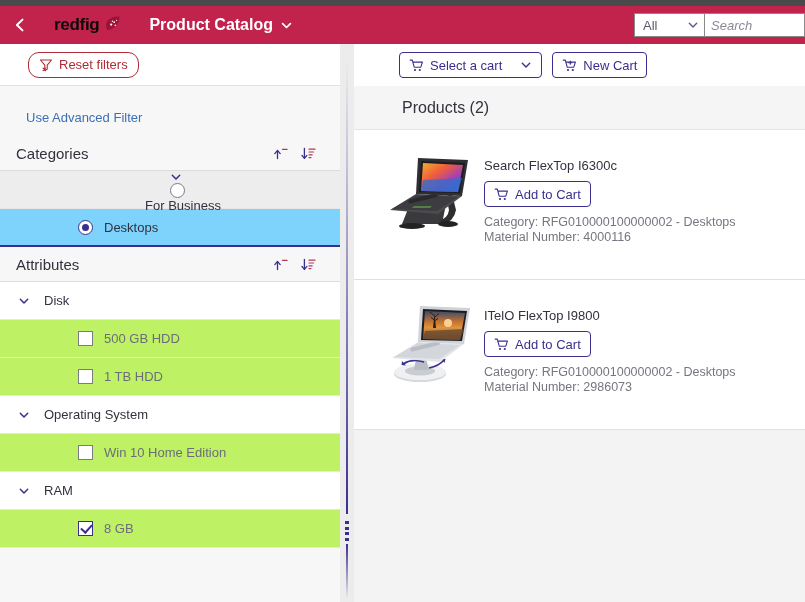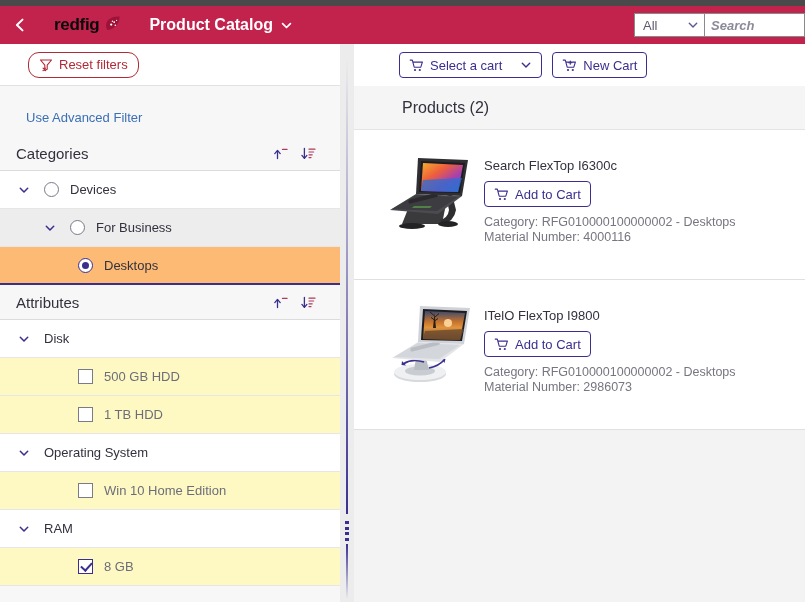--- a/index.html
+++ b/index.html
@@ -67,21 +67,21 @@
     cursor: pointer;
   }
   .search-input {
     width: 100px; height: 24px;
     background: #ffffff;
     border: 1px solid #8a8a8a;
     border-left: none;
     padding: 8px 6px;
     font-size: 13px; font-style: italic; color: #8a8a99;
     display: flex; align-items: center;
-    overflow: hidden; white-space: nowrap; font-weight: bold;
+    overflow: hidden; white-space: nowrap;
   }
 
   
   .body-row {
     position: absolute; top: 44px; left: 0;
     width: 805px; height: 558px;
     display: flex;
     background: #f5f5f5;
   }
 
@@ -137,24 +137,24 @@
   .tree-list { border-top: 1px solid #dcdcdc; }
   .tree-row {
     height: 38px;
     display: flex; align-items: center;
     border-bottom: 1px solid #e6e6e6;
     cursor: pointer;
     font-size: 13px;
     color: #32323e;
   }
   .tree-row.lvl0 { background: #ffffff; padding-left: 18px; }
-  .tree-row.lvl1 { background: #ededed; padding-left: 44px; }
+  .tree-row.lvl1 { background: #ededed; padding-left: 26px; flex-direction: column; }
   .tree-row.lvl2 { background: #ededed; padding-left: 52px; }
-  .tree-row.white1 { background: #fdba74; }
-  .tree-row.grey    { background: #fef9c3; }
+  .tree-row.white1 { background: #7dd3fc; }
+  .tree-row.grey    { background: #bef264; }
   .tree-row.selected-bottom { border-bottom: 2px solid #3a2f8f; }
 
   .chev-cell {
     width: 26px; display: flex; align-items: center;
     color: #3a2f8f; flex: none;
   }
   .chev-spacer { width: 26px; flex: none; }
 
   .radio {
     width: 15px; height: 15px; border-radius: 50%;
@@ -371,29 +371,20 @@
           <svg width="17" height="17" viewBox="0 0 17 17">
             <path d="M4.4 3.5v9.5" stroke="#3a2f8f" stroke-width="1.3" stroke-linecap="round"></path>
             <path d="M1.9 10.4 4.4 13.4 6.9 10.4" fill="none" stroke="#3a2f8f" stroke-width="1.3" stroke-linecap="round" stroke-linejoin="round"></path>
             <path d="M9 4.2h6M9 7h4.6M9 9.8h3.2M9 12.6h2" stroke="#b03a5b" stroke-width="1.2" stroke-linecap="round"></path>
           </svg>
         </span>
       </div>
 
       <div class="tree-list">
 
-        <div class="tree-row lvl0">
-          <span class="chev-cell">
-            <svg width="12" height="12" viewBox="0 0 12 12">
-              <path d="M2.3 4.3 6 8l3.7-3.7" fill="none" stroke="#3a2f8f" stroke-width="1.5" stroke-linecap="round" stroke-linejoin="round"></path>
-            </svg>
-          </span>
-          <span class="radio"></span>
-          <span>Devices</span>
-        </div>
 
         <div class="tree-row lvl1">
           <span class="chev-cell">
             <svg width="12" height="12" viewBox="0 0 12 12">
               <path d="M2.3 4.3 6 8l3.7-3.7" fill="none" stroke="#3a2f8f" stroke-width="1.5" stroke-linecap="round" stroke-linejoin="round"></path>
             </svg>
           </span>
           <span class="radio"></span>
           <span>For Business</span>
         </div>

